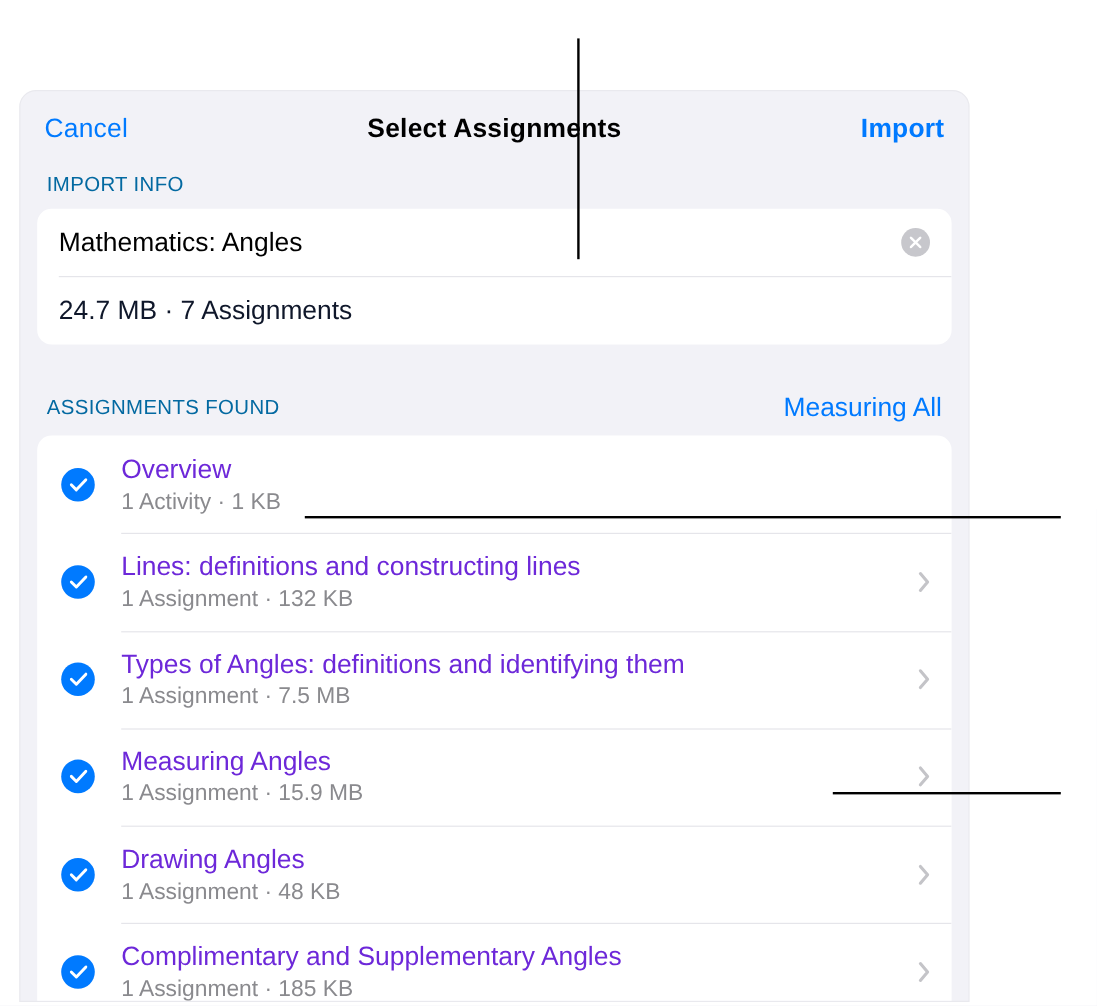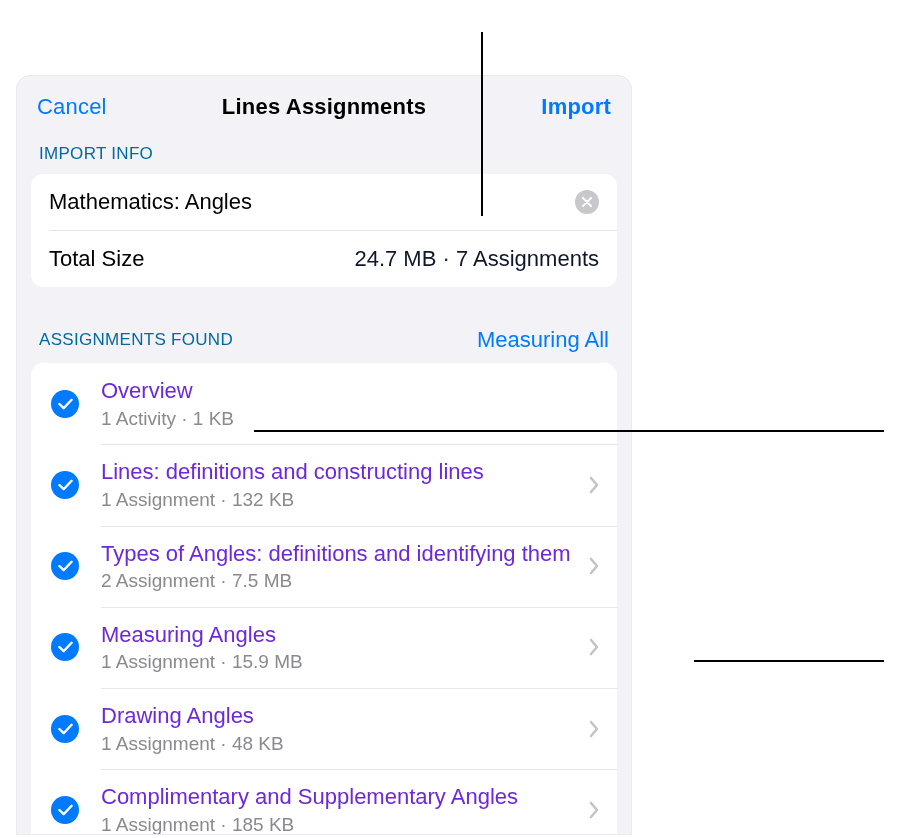--- a/index.html
+++ b/index.html
@@ -1,21 +1,21 @@
 <!DOCTYPE html>
 <html><head>
   <meta charset="utf-8">
   <style>
     * { margin: 0; padding: 0; box-sizing: border-box; font-family: -apple-system, BlinkMacSystemFont, "Segoe UI", Helvetica, Arial, sans-serif; -webkit-font-smoothing: antialiased; }
     body { background: #fff; width: 914px; height: 838px; position: relative; }
     .panel {
       position: absolute;
       left: 16px;
       top: 75px;
-      width: 616px;
+      width: 792px;
       height: 760px;
       background: #f2f2f7;
       border-radius: 14px 14px 0 0;
       overflow: hidden;
       border: 1px solid #e9e9ee;
     }
     .header {
       display: flex;
       align-items: center;
       justify-content: space-between;
@@ -138,38 +138,37 @@
       background: #000;
     }
   </style>
 </head>
 <body>
 
 <div class="panel">
 
   <div class="header">
     <button class="hbtn">Cancel</button>
-    <div class="htitle">Lines Assignments</div>
+    <div class="htitle">Select Assignments</div>
     <button class="hbtn" style="font-weight:600">Import</button>
   </div>
 
   <div class="section-label">IMPORT INFO</div>
 
   <div class="card">
     <div class="row">
       <div class="import-name">Mathematics: Angles</div>
       <div class="clear-btn">
         <svg viewBox="0 0 10 10">
             <path d="M1 1 L9 9 M9 1 L1 9" stroke="#fff" stroke-width="2" stroke-linecap="round" fill="none"></path>
           </svg>
       </div>
     </div>
     <div class="divider"></div>
     <div class="row">
-      <div class="total-label">Total Size</div>
       <div class="total-value">24.7 MB · 7 Assignments</div>
     </div>
   </div>
 
   <div class="assignments-header">
     <div class="section-label">ASSIGNMENTS FOUND</div>
     <button class="deselect">Measuring All</button>
   </div>
 
   <div class="card" id="assignments-card">
@@ -201,21 +200,21 @@
         </div>
       </div>
       <div class="arow">
         <div class="check">
           <svg viewBox="0 0 16 12">
             <path d="M1.5 6 L6 10.5 L14.5 1.5" stroke="#fff" stroke-width="2.6" stroke-linecap="round" stroke-linejoin="round" fill="none"></path>
           </svg>
         </div>
         <div class="atxt">
           <div class="atitle">Types of Angles: definitions and identifying them</div>
-          <div class="asub">2 Assignment · 7.5 MB</div>
+          <div class="asub">1 Assignment · 7.5 MB</div>
         </div>
         <div class="chevron">
           <svg viewBox="0 0 10 18">
             <path d="M2 2 L8 9 L2 16" stroke="#c4c4c8" stroke-width="2.6" stroke-linecap="round" stroke-linejoin="round" fill="none"></path>
           </svg>
         </div>
       </div>
       <div class="arow">
         <div class="check">
           <svg viewBox="0 0 16 12">

